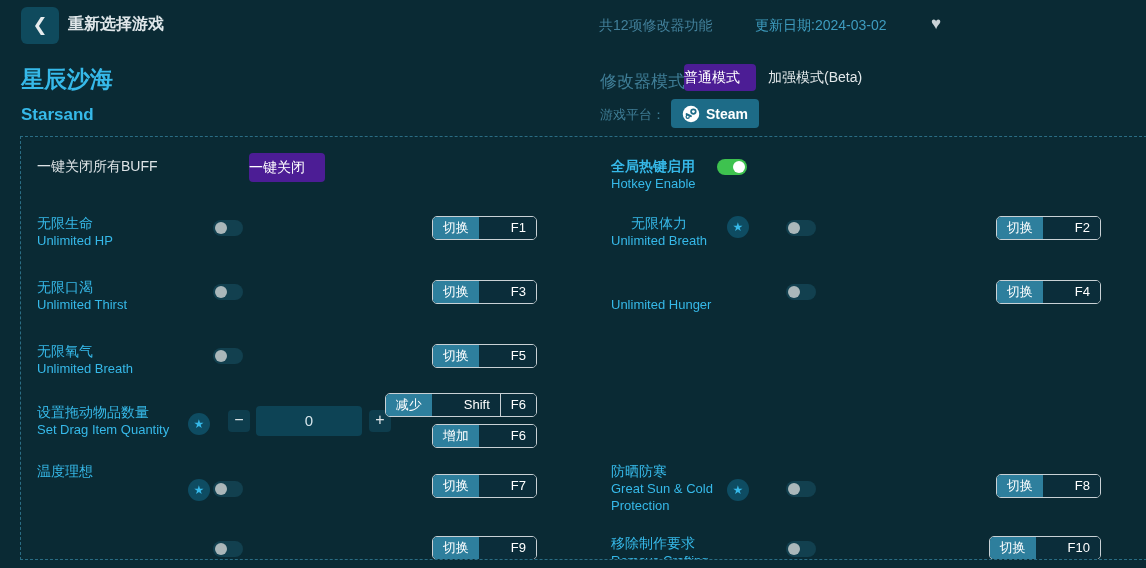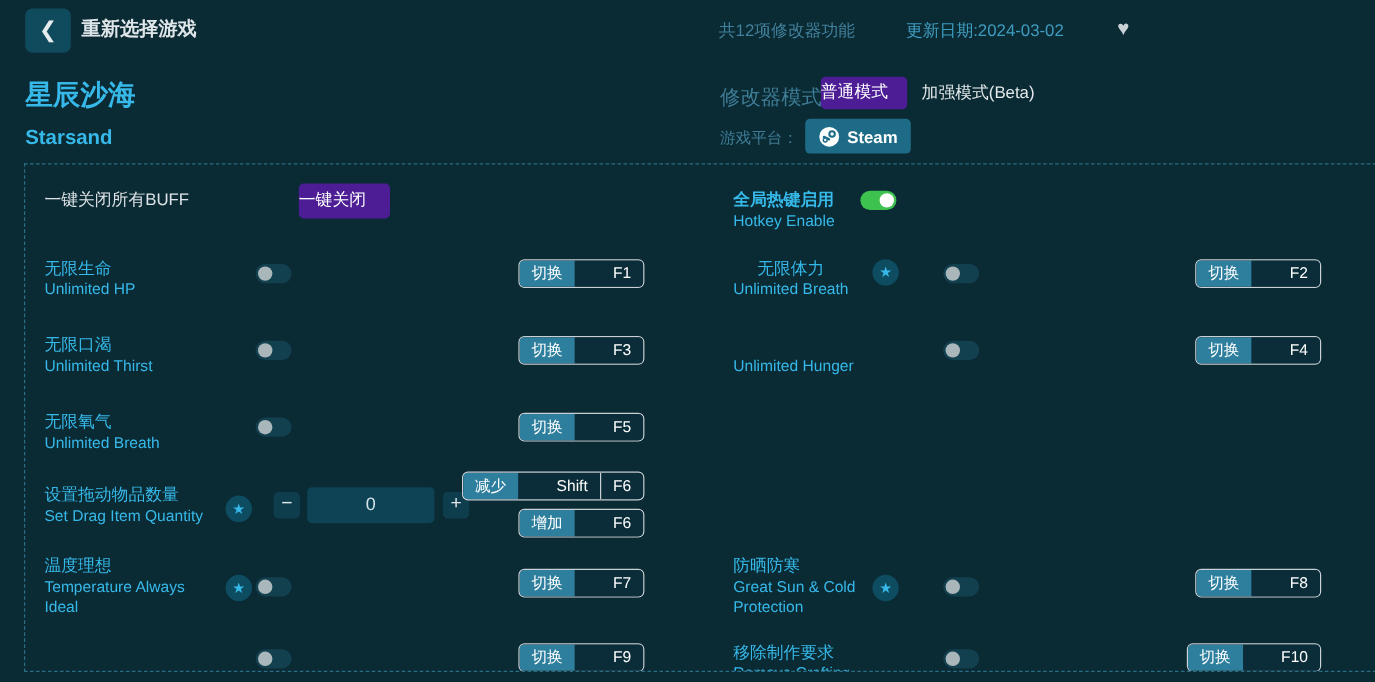--- a/index.html
+++ b/index.html
@@ -144,21 +144,20 @@
     <div class="abs pill" style="right: 644px; top: 256px;">
       <span class="seg action">减少</span>
       <span class="seg">Shift</span>
       <span class="seg">F6</span>
     </div>
     <div class="abs pill" style="right: 644px; top: 287px;">
       <span class="seg action">增加</span>
       <span class="seg">F6</span>
     </div>
     <div class="abs cn" style="left: 16px; top: 325px;">温度理想</div>
-    <div class="abs en" style="left: 16px; top: 343px; width: 125px;">Temperature Always Ideal</div>
     <div class="abs star" style="left: 167px; top: 342px;">★</div>
     <div class="abs toggle" style="left: 192px; top: 344px;">
       <i></i>
     </div>
     <div class="abs pill" style="right: 644px; top: 337px;">
       <span class="seg action">切换</span>
       <span class="seg">F7</span>
     </div>
     <div class="abs cn" style="left: 590px; top: 325px;">防晒防寒</div>
     <div class="abs en" style="left: 590px; top: 343px; width: 125px;">Great Sun &amp; Cold Protection</div>

